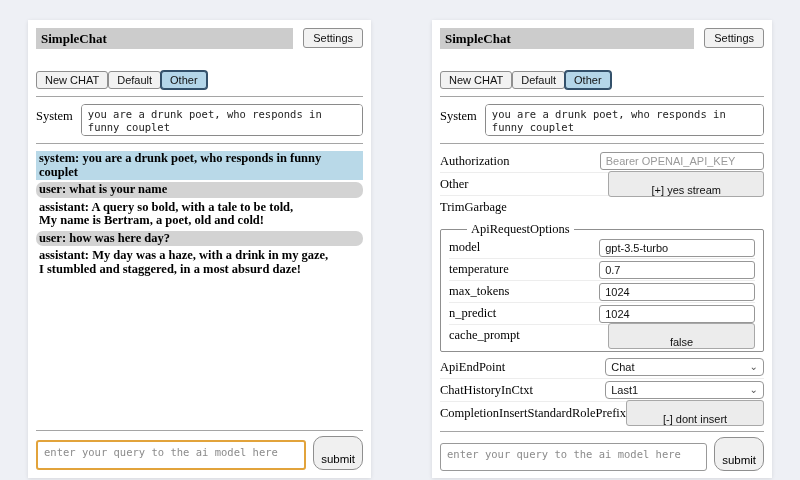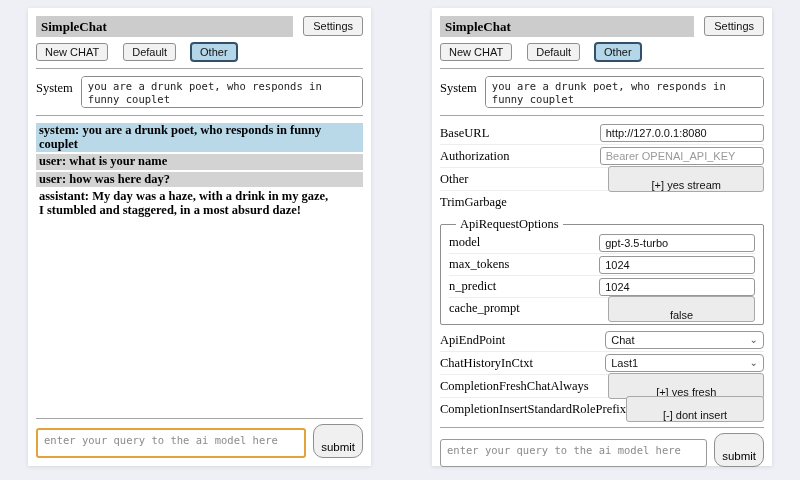--- a/index.html
+++ b/index.html
@@ -4,21 +4,21 @@
 <style>
   html,body{margin:0;padding:0;}
   body{
     width:800px;height:480px;
     background:#eef0f5;
     font-family:"Liberation Serif", serif;
     position:relative;
     overflow:hidden;
   }
   .panel{
-    position:absolute;top:8px;height:458px;
+    position:absolute;top:20px;height:458px;
     background:#ffffff;
     box-shadow:0 1px 4px rgba(0,0,0,0.10);
     padding:8px;box-sizing:border-box;
     display:flex;flex-direction:column;
   }
   #left-panel{left:28px;width:343px;}
   #right-panel{left:432px;width:340px;}
 
   
   .hdr{display:flex;align-items:flex-start;gap:10px;}
@@ -29,21 +29,21 @@
   }
   .btn{
     font-family:"Liberation Sans", sans-serif;
     font-size:11px;color:#111;
     background:#f2f2f2;border:1px solid #8f8f8f;border-radius:3px;
     padding:2px 8px;cursor:pointer;
   }
   .hdr .btn{padding:3px 9px;}
 
   
-  .sessions{display:flex;gap:15px;margin-top:6px;}
+  .sessions{display:flex;gap:0;margin-top:22px;}
   .session-btn.selected{
     background:var(--session_selected_bg,#b4d6e9);
     border:1px solid var(--session_selected_border,#33506a);
     box-shadow:0 0 0 1px var(--session_selected_border,#33506a);
   }
 
   hr.div{border:none;border-top:1px solid #a5a5a5;margin:7px 0 5px 0;width:100%;}
 
   
   .sysrow{display:flex;align-items:flex-start;margin-top:2px;}
@@ -56,21 +56,21 @@
   }
 
   
   .chat{flex:1;overflow:hidden;margin-top:2px;font-weight:bold;}
   .msg{
     font-size:12.5px;line-height:13.5px;
     padding:1px 3px;margin-bottom:2px;
     white-space:pre-line;color:#000;
   }
   .msg.system{background:var(--system_msg_bg,#add8e6);}
-  .msg.user{background:var(--user_msg_bg,#d3d3d3);}
+  .msg.user{background:var(--user_msg_bg,#d3d3d3);border-radius:7px;}
 
   
   .settings{flex:1;margin-top:1px;}
   .srow{display:flex;align-items:center;justify-content:space-between;height:22px;}
   .srow + .srow{border-top:1px solid #ededed;}
   .slabel{font-size:12.5px;color:#000;}
   .sinput{
     width:47%;height:16px;box-sizing:content-box;
     font-family:"Liberation Sans", sans-serif;font-size:11px;color:#111;
     border:1px solid #979797;border-radius:3px;padding:0 5px;outline:none;background:#fff;
@@ -87,21 +87,21 @@
     border:1px solid #979797;border-radius:4px;background:#fff;
     display:flex;align-items:center;justify-content:space-between;
     font-family:"Liberation Sans", sans-serif;font-size:11px;color:#111;
     padding:0 5px;cursor:pointer;
   }
   .chev{color:#555;font-size:10px;line-height:8px;}
   .sfieldset{
     border:1px solid #8f8f8f;border-radius:2px;
     margin:4px 0 4px 0;padding:0 8px 5px 8px;
   }
-  .sfieldset legend{font-size:12.5px;padding:0 4px;margin-left:7px;}
+  .sfieldset legend{font-size:12.5px;padding:0 4px;margin-left:18px;}
   .sfieldset .srow{height:21px;}
 
   
   .querywrap{margin-top:auto;}
   .queryrow{display:flex;align-items:flex-end;gap:7px;}
   .querytext{
     flex:1;height:18px;resize:none;
     font-family:"DejaVu Sans Mono", monospace;font-size:10.5px;
     border:1px solid #999;border-radius:3px;padding:4px 6px;
     outline:none;line-height:13px;color:#222;
@@ -134,20 +134,22 @@
   <div class="sysrow">
     <span class="syslabel">System</span>
     <textarea class="systext" spellcheck="false" style="">you are a drunk poet, who responds in funny couplet</textarea>
   </div>
 
   <hr class="div">
 
   <div class="chat">
     <div class="msg system">system: you are a drunk poet, who responds in funny couplet</div>
     <div class="msg user">user: what is your name</div>
+    <div class="msg assistant">assistant: A query so bold, with a tale to be told,
+My name is Bertram, a poet, old and cold!</div>
     <div class="msg user">user: how was here day?</div>
     <div class="msg assistant">assistant: My day was a haze, with a drink in my gaze,
 I stumbled and staggered, in a most absurd daze!</div>
   </div>
 
   <div class="querywrap">
     <hr class="div">
     <div class="queryrow">
       <textarea class="querytext focused" spellcheck="false" placeholder="enter your query to the ai model here" style=""></textarea>
       <button class="submit-btn">submit</button>
@@ -171,24 +173,20 @@
 
   <div class="sysrow">
     <span class="syslabel">System</span>
     <textarea class="systext" spellcheck="false" style="">you are a drunk poet, who responds in funny couplet</textarea>
   </div>
 
   <hr class="div">
 
   <div class="settings">
 
-    <div class="srow">
-      <span class="slabel">BaseURL</span>
-      <input class="sinput" spellcheck="false" value="http://127.0.0.1:8080" style="">
-    </div>
 
     <div class="srow">
       <span class="slabel">Authorization</span>
       <input class="sinput" spellcheck="false" placeholder="Bearer OPENAI_API_KEY" style="">
     </div>
 
     <div class="srow">
       <span class="slabel">Other</span>
       <button class="sbtn">[+] yes stream</button>
     </div>
@@ -198,20 +196,24 @@
     </div>
 
     <fieldset class="sfieldset">
       <legend>ApiRequestOptions</legend>
 
       <div class="srow">
         <span class="slabel">model</span>
         <input class="sinput" spellcheck="false" value="gpt-3.5-turbo" style="">
       </div>
 
+      <div class="srow">
+        <span class="slabel">temperature</span>
+        <input class="sinput" spellcheck="false" value="0.7" style="">
+      </div>
 
       <div class="srow">
         <span class="slabel">max_tokens</span>
         <input class="sinput" spellcheck="false" value="1024" style="">
       </div>
 
       <div class="srow">
         <span class="slabel">n_predict</span>
         <input class="sinput" spellcheck="false" value="1024" style="">
       </div>
@@ -231,24 +233,20 @@
     </div>
 
     <div class="srow">
       <span class="slabel">ChatHistoryInCtxt</span>
       <div class="sselect">
         <span>Last1</span>
         <span class="chev">⌄</span>
       </div>
     </div>
 
-    <div class="srow">
-      <span class="slabel">CompletionFreshChatAlways</span>
-      <button class="sbtn">[+] yes fresh</button>
-    </div>
 
     <div class="srow">
       <span class="slabel">CompletionInsertStandardRolePrefix</span>
       <button class="sbtn">[-] dont insert</button>
     </div>
 
   </div>
 
   <div class="querywrap">
     <hr class="div">

